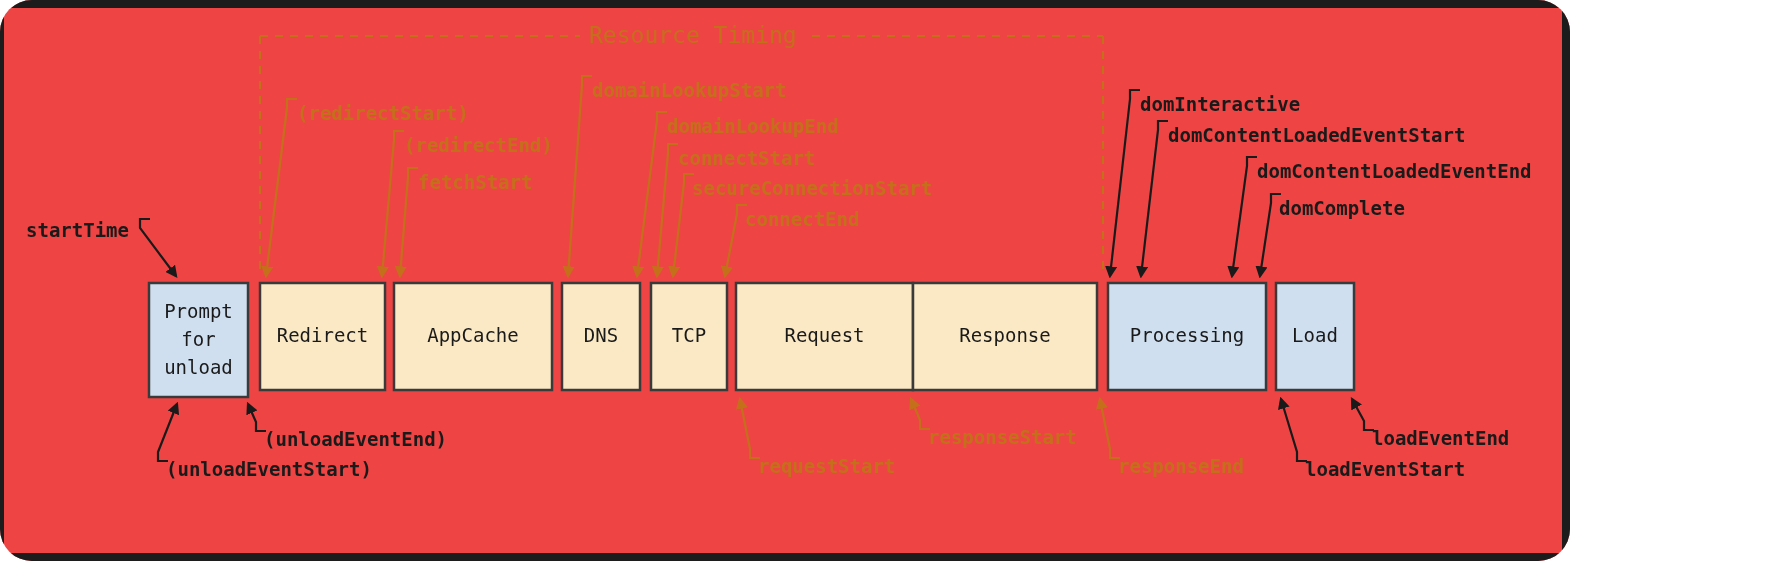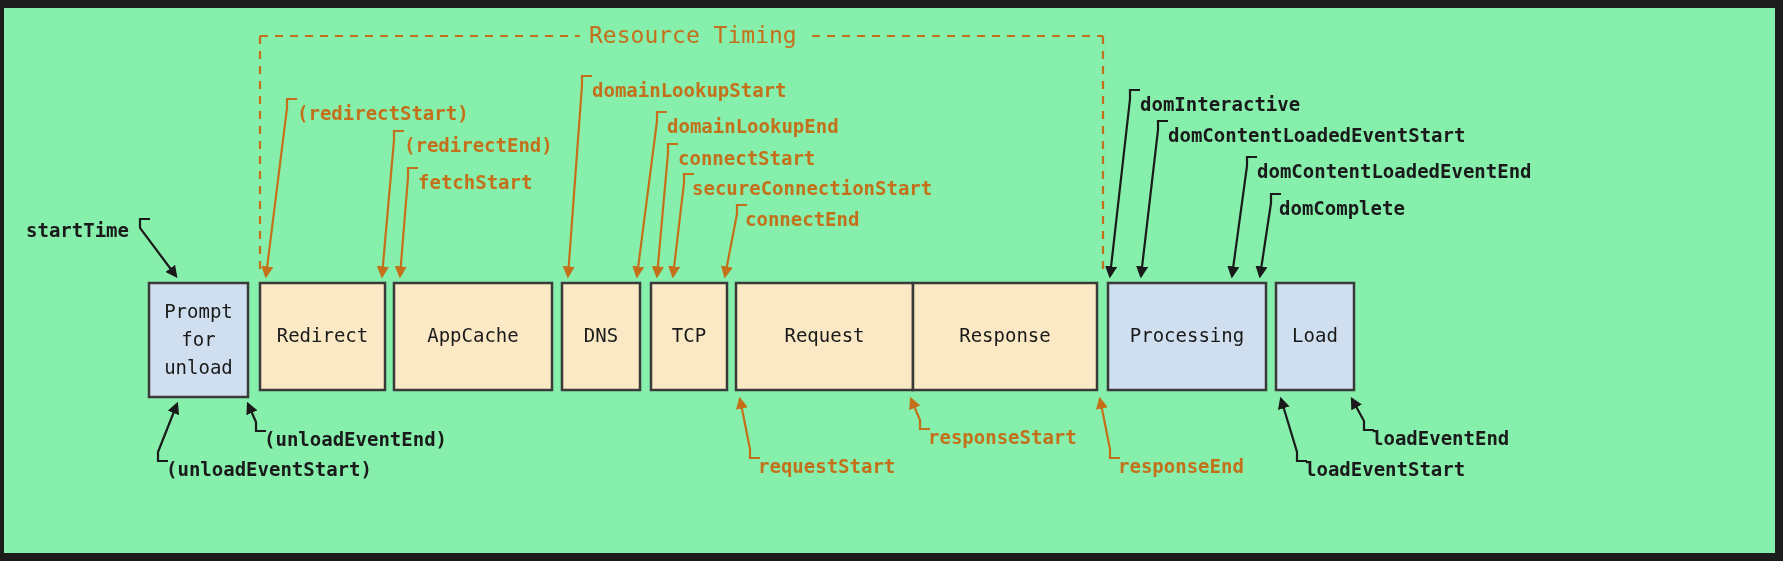--- a/index.html
+++ b/index.html
@@ -2,25 +2,26 @@
 <html><head>
 <meta charset="utf-8">
 <style>
   html, body {
     margin: 0;
     padding: 0;
     background: #ffffff;
   }
   #page {
     position: relative;
-    width: 1783px;
+    width: 1570px;
     height: 561px;
-    background: #86efac;
+    background: #ef4444;
     overflow: hidden;
     font-family: "DejaVu Sans Mono", monospace;
+    border-radius: 32px;
   }
   
   .frame-top, .frame-bottom, .frame-left, .frame-right {
     position: absolute;
     background: #1c1c1c;
   }
   .frame-top    { left: 0; top: 0;    width: 1783px; height: 8px; }
   .frame-bottom { left: 0; bottom: 0; width: 1783px; height: 8px; }
   .frame-left   { left: 0; top: 0;    width: 4px;  height: 561px; }
   .frame-right  { right: 0; top: 0;   width: 8px;  height: 561px; }

